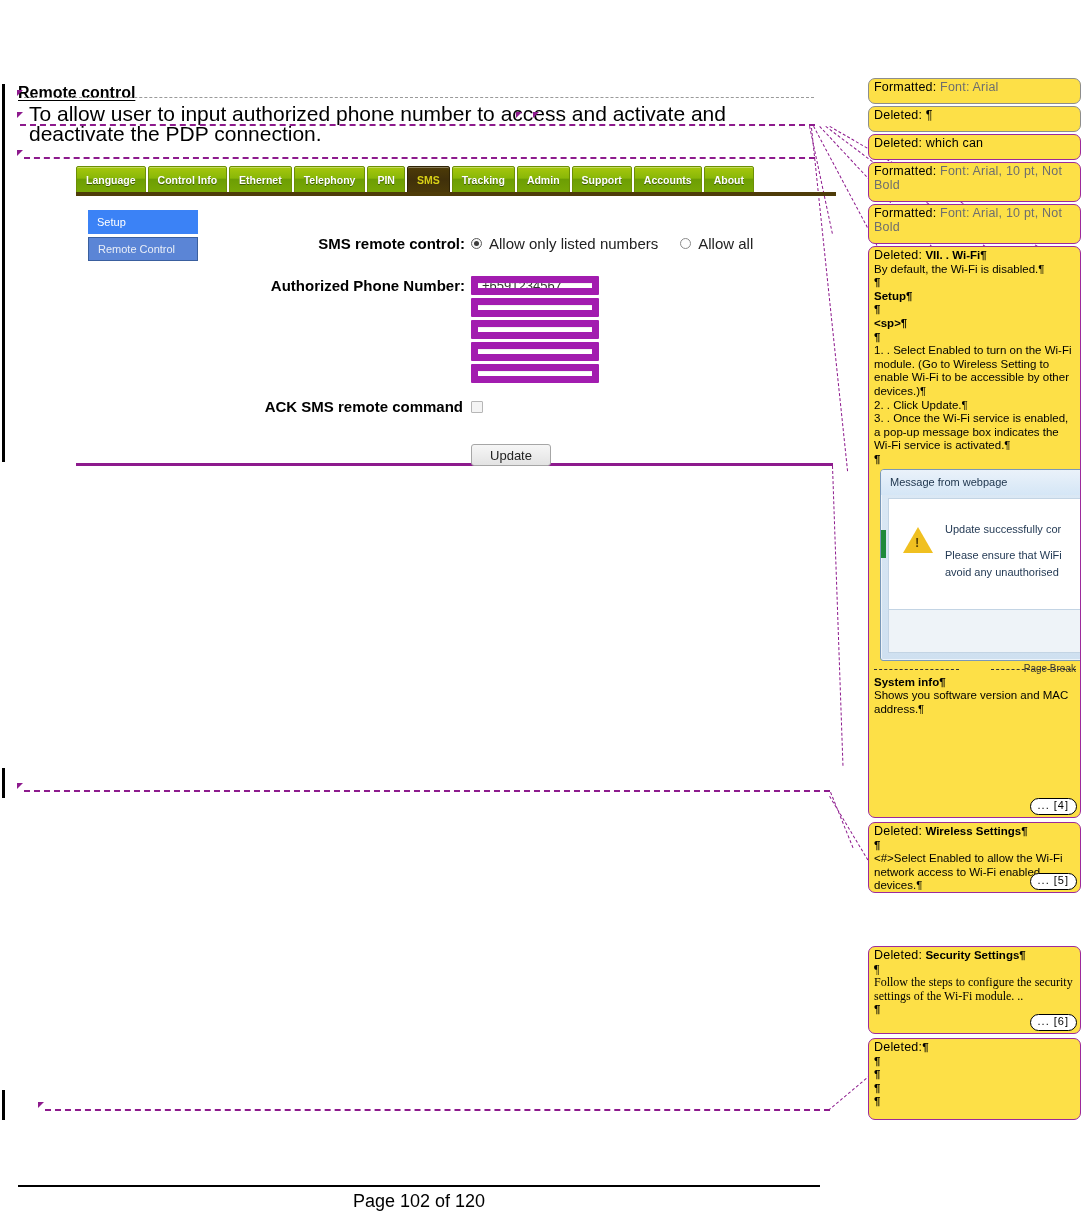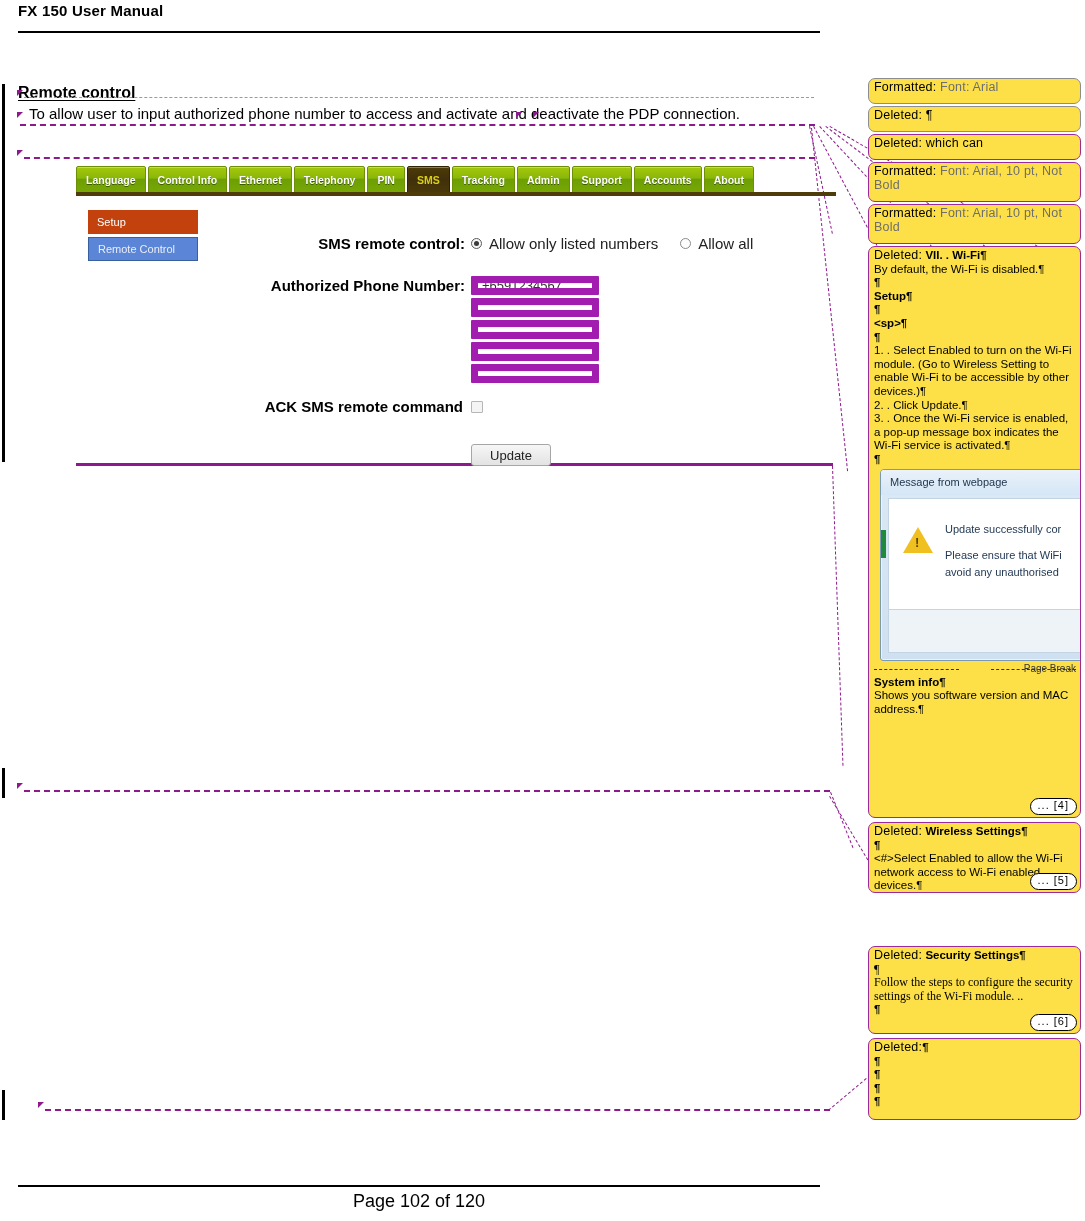--- a/index.html
+++ b/index.html
@@ -33,21 +33,21 @@
 
   
   #section-heading{
     position:absolute;left:18px;top:84px;
     font-size:16px;font-weight:bold;
     text-decoration:underline;
     text-underline-offset:2px;
   }
   #section-body{
     position:absolute;left:17px;top:104px;width:760px;
-    font-size:15px;line-height:20px;padding-left:12px;
+    font-size:21px;line-height:20px;padding-left:12px;
   }
 
   
   .change-bar{position:absolute;left:2px;width:3px;background:#000;}
 
   
   #web-ui{position:absolute;left:76px;top:164px;width:760px;height:300px;}
 
   
   #nav-tabs{position:absolute;left:0px;top:2px;height:28px;display:flex;align-items:stretch;}
@@ -75,21 +75,21 @@
     position:absolute;left:0;top:28px;width:760px;height:4px;
     background:#4e3c09;
   }
 
   
   #sidebar{position:absolute;left:12px;top:46px;width:110px;}
   .side-item{
     height:24px;display:flex;align-items:center;
     padding-left:9px;
     font-size:11px;color:#ffffff;
-    background:#c2410c;
+    background:#3b82f6;
     margin-bottom:3px;
     box-sizing:border-box;
   }
   .side-item.selected{
     background:#5b85d6;
     border:1px solid #3a5f9e;
     color:#e9eef8;
   }
 
   
@@ -228,24 +228,20 @@
   }
   .dlg-green{
     position:absolute;left:0px;top:60px;width:5px;height:28px;background:#1f8a3b;
   }
 </style>
 </head>
 <body>
 
 <div class="page">
 
-  <div id="doc-header">
-    <div class="title">FX 150 User Manual</div>
-    <div class="rule"></div>
-  </div>
 
   <div class="change-bar" style="top:84px;height:378px;"></div>
   <div class="change-bar" style="top:768px;height:30px;"></div>
   <div class="change-bar" style="top:1090px;height:30px;"></div>
 
   <div id="section-heading">Remote control</div>
   <div id="section-body">To allow user to input authorized phone number to access and activate and deactivate the PDP connection.</div>
 
   <div class="mk-anchor" style="left:17px;top:90px;"></div>
   <div class="mk-line-dash-grey" style="left:24px;top:97px;width:790px;"></div>

